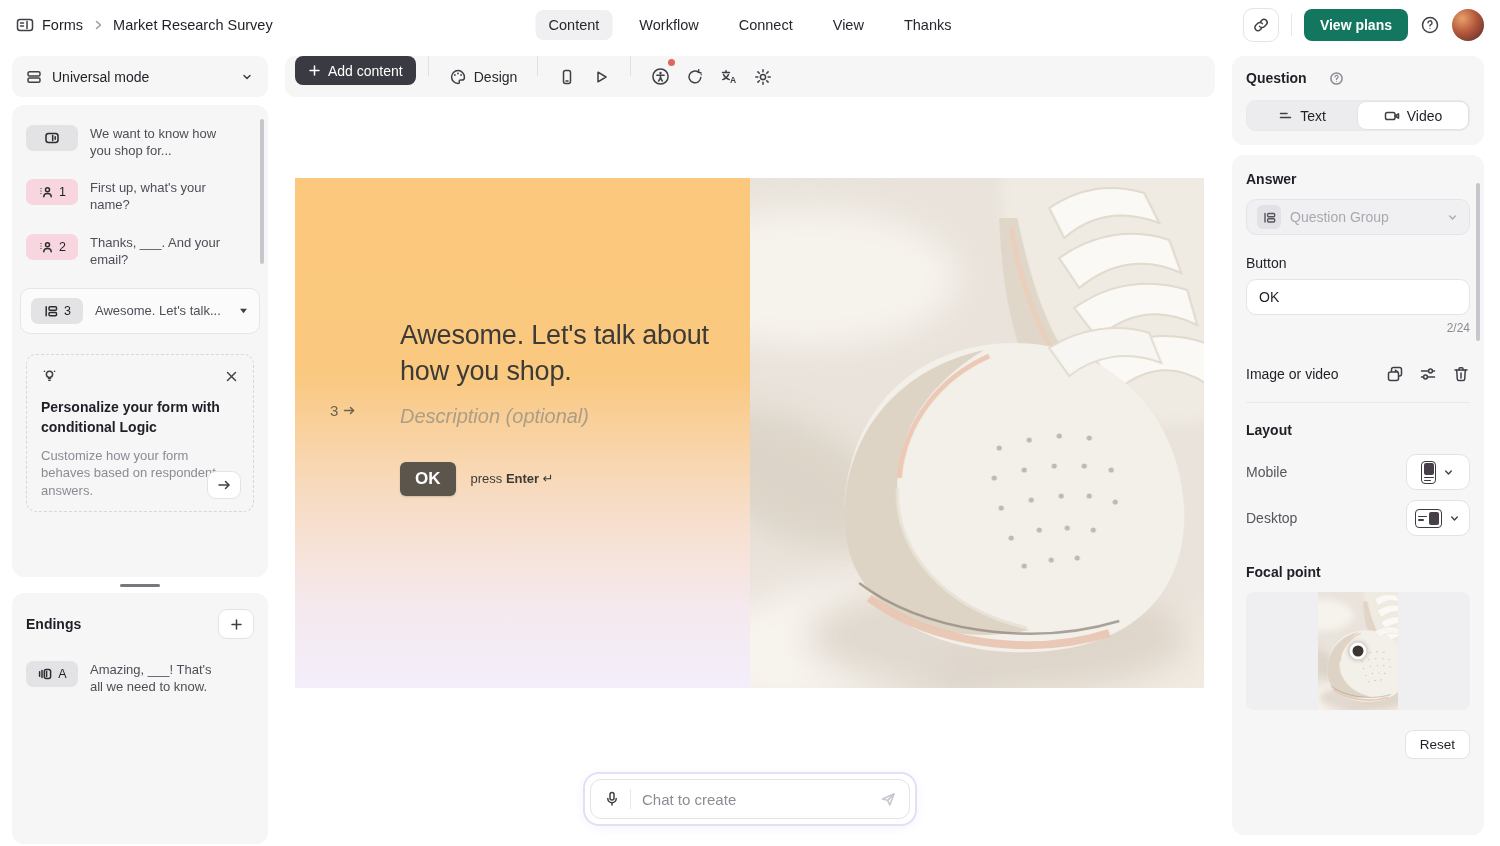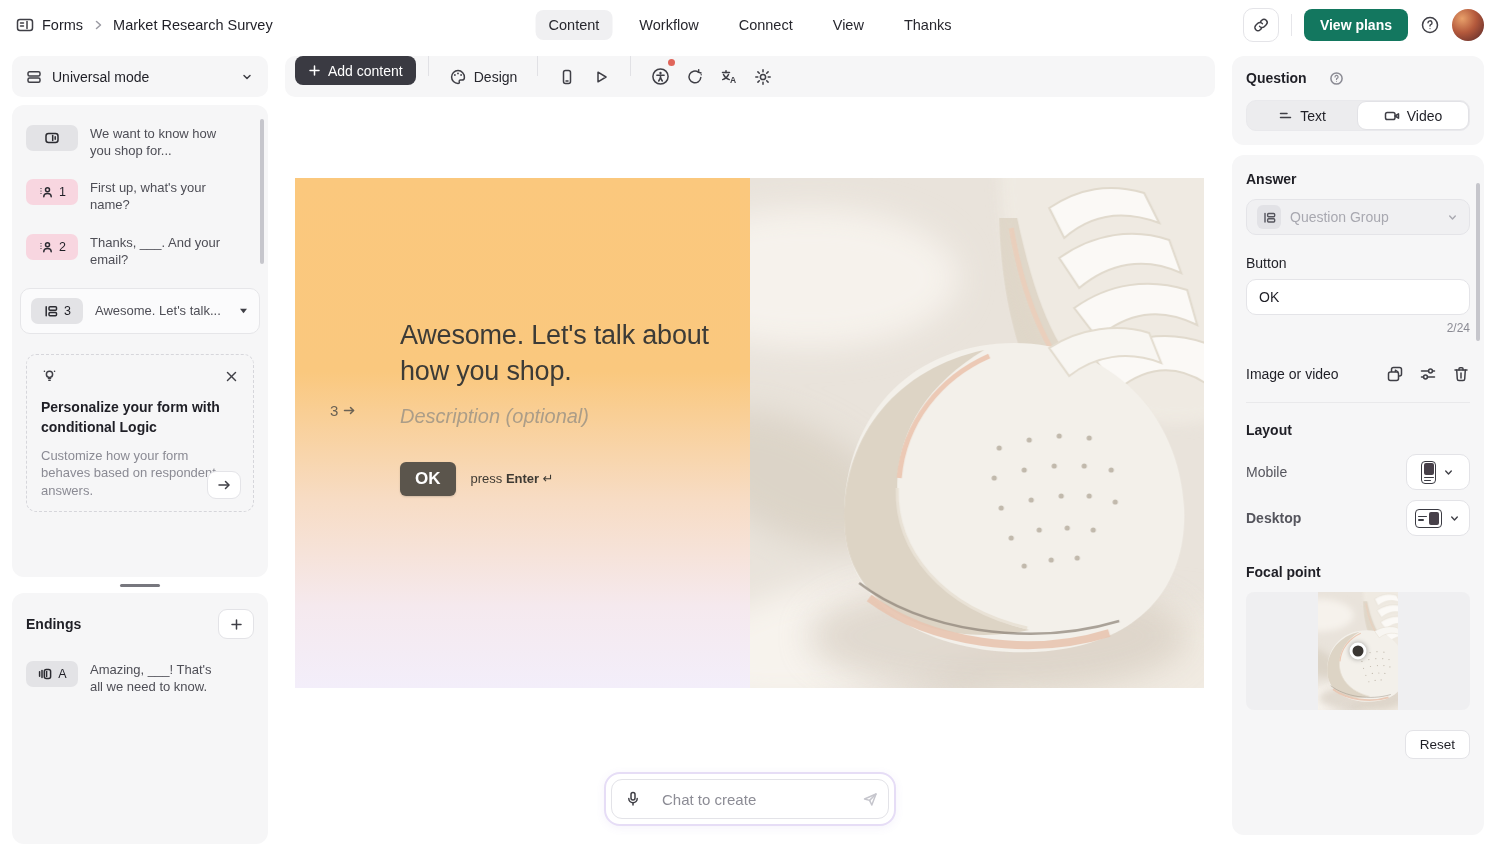--- a/index.html
+++ b/index.html
@@ -79,21 +79,21 @@
   .q-num-wrap { display:flex; align-items:center; gap:4px; padding-top:7px; width:70px; color:#6b6254; font-size:15px; }
   .form-title { width:320px; font-size:27px; line-height:1.33; color:#3c3b37; letter-spacing:-0.2px; cursor:text; }
   .form-desc { margin-top:15px; font-size:20px; font-style:italic; color:#ab9d88; cursor:text; }
   .ok-row { margin-top:34px; display:flex; align-items:center; gap:15px; }
   .ok-btn { background:#5b554c; color:#fff; border:none; border-radius:6px; font-size:17px; font-weight:bold; font-family:inherit; padding:7px 15px; cursor:pointer; box-shadow:0 1px 2px rgba(0,0,0,.15); }
   .press-enter { font-size:13px; color:#3e3a33; }
   .press-enter b { font-weight:bold; }
   .enter-glyph { font-family:"DejaVu Sans", sans-serif; }
 
   
-  .chatbar { position:absolute; left:50%; transform:translateX(-50%); bottom:20px; width:292px; background:#fff; border:2px solid #e6ddf6; border-radius:16px; padding:5px; box-shadow:0 2px 10px rgba(120,90,200,.07); }
+  .chatbar { position:absolute; left:50%; transform:translateX(-50%); bottom:20px; width:334px; background:#fff; border:2px solid #e6ddf6; border-radius:16px; padding:5px; box-shadow:0 2px 10px rgba(120,90,200,.07); }
   .chat-inner { height:40px; border:1px solid #e3e3e8; border-radius:11px; display:flex; align-items:center; padding:0 12px; }
   .chat-divider { width:1px; height:20px; background:#e8e8eb; margin:0 11px 0 9px; }
   .chat-input { flex:1; border:none; outline:none; font-size:15px; font-family:inherit; color:#27272e; background:transparent; }
   .chat-input::placeholder { color:#8c8c95; }
   .chat-send { background:none; border:none; cursor:pointer; display:flex; }
 
   
   .question-card { padding:14px 14px 14px; border-radius:12px; }
   .panel-head { display:flex; align-items:center; gap:22px; font-size:14px; font-weight:bold; color:#1f1f26; }
   .seg { margin-top:14px; height:31px; background:#ececee; border:1px solid #e9e9ec; border-radius:10px; display:flex; }
@@ -114,21 +114,21 @@
 
   .media-row { margin-top:30px; display:flex; align-items:center; }
   .media-label { font-size:14px; color:#1f1f26; }
   .media-icons { margin-left:auto; display:flex; align-items:center; gap:15px; }
   .mini-btn { background:none; border:none; cursor:pointer; display:flex; padding:0; }
 
   .hr { height:1px; background:#e9e9eb; margin:19px 0 0; }
 
   .layout-label { margin-top:19px; }
   .layout-row { margin-top:16px; display:flex; align-items:center; }
-  .layout-row + .layout-row { margin-top:10px;font-weight:bold; }
+  .layout-row + .layout-row { margin-top:10px; }
   .layout-name { font-size:14px; color:#55555d; }
   .layout-chip { margin-left:auto; width:64px; height:36px; background:#fff; border:1px solid #e3e3e7; border-radius:10px; display:flex; align-items:center; justify-content:center; gap:6px; cursor:pointer; }
   .thumb-mobile { width:15px; height:23px; border:1.5px solid #3a3a42; border-radius:4px; display:flex; flex-direction:column; padding:1.5px; gap:1.5px; }
   .thumb-mobile .img { height:12px; background:#474049; border-radius:2px; }
   .thumb-mobile .ln { height:1.5px; background:#3a3a42; border-radius:1px; }
   .thumb-mobile .ln.short { width:70%; }
   .thumb-desktop { width:27px; height:19px; border:1.5px solid #3a3a42; border-radius:4px; display:flex; padding:2px; gap:2px; }
   .thumb-desktop .txt { flex:1; display:flex; flex-direction:column; justify-content:center; gap:2px; }
   .thumb-desktop .txt i { display:block; height:1.5px; background:#3a3a42; border-radius:1px; }
   .thumb-desktop .txt i.short { width:65%; }

